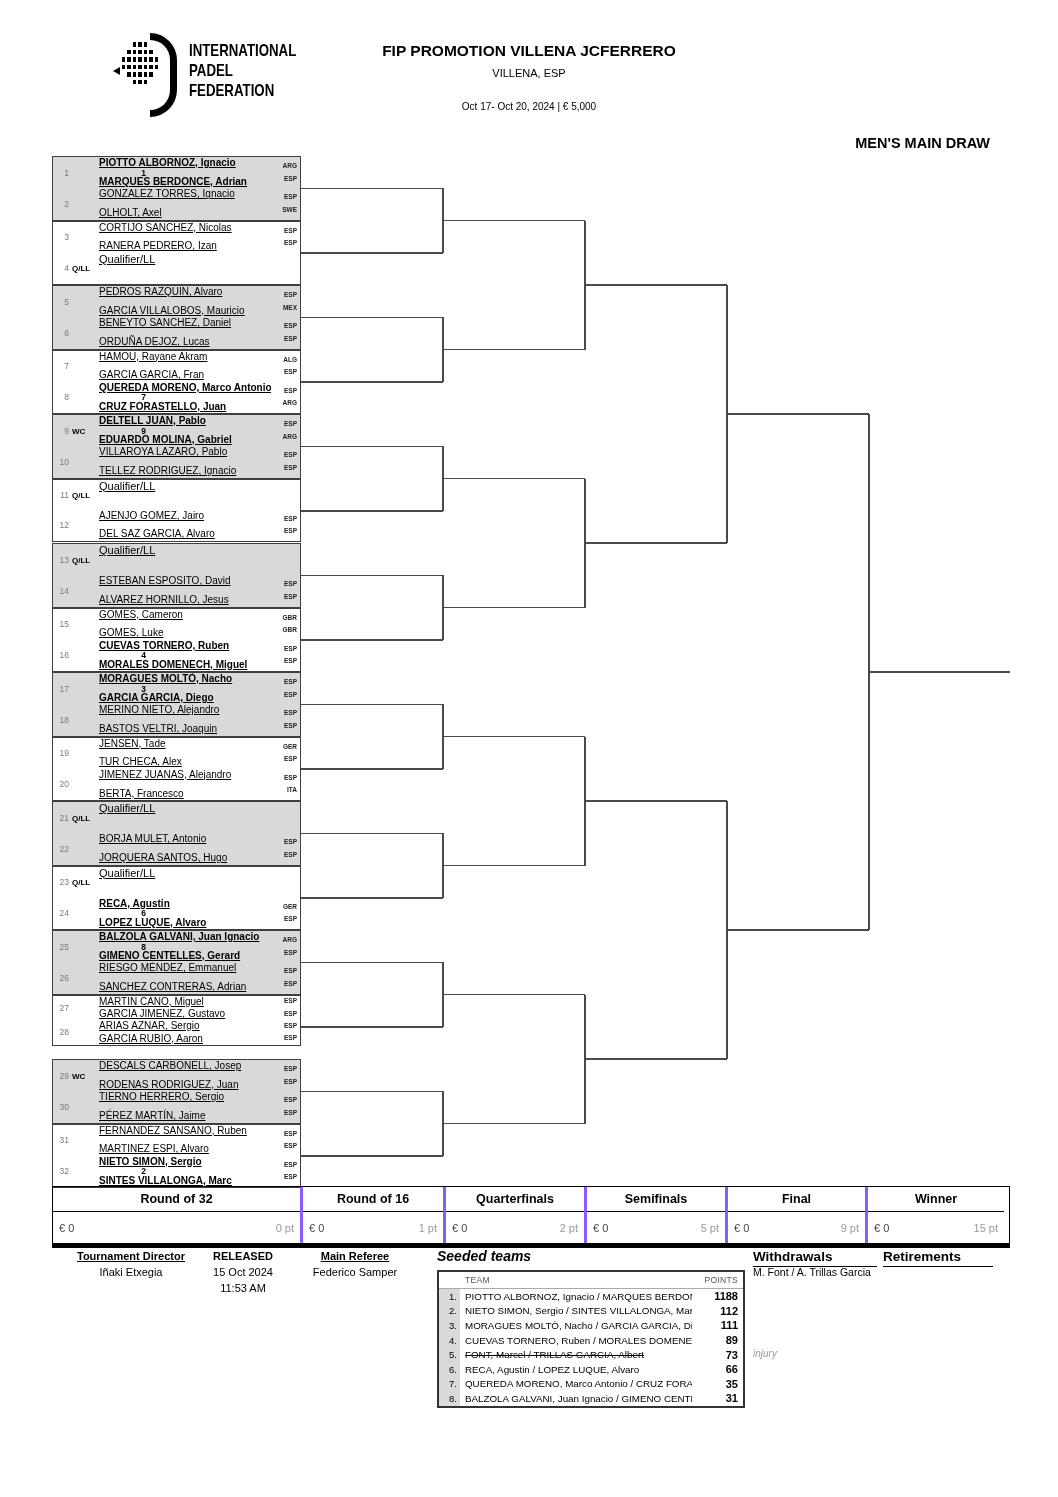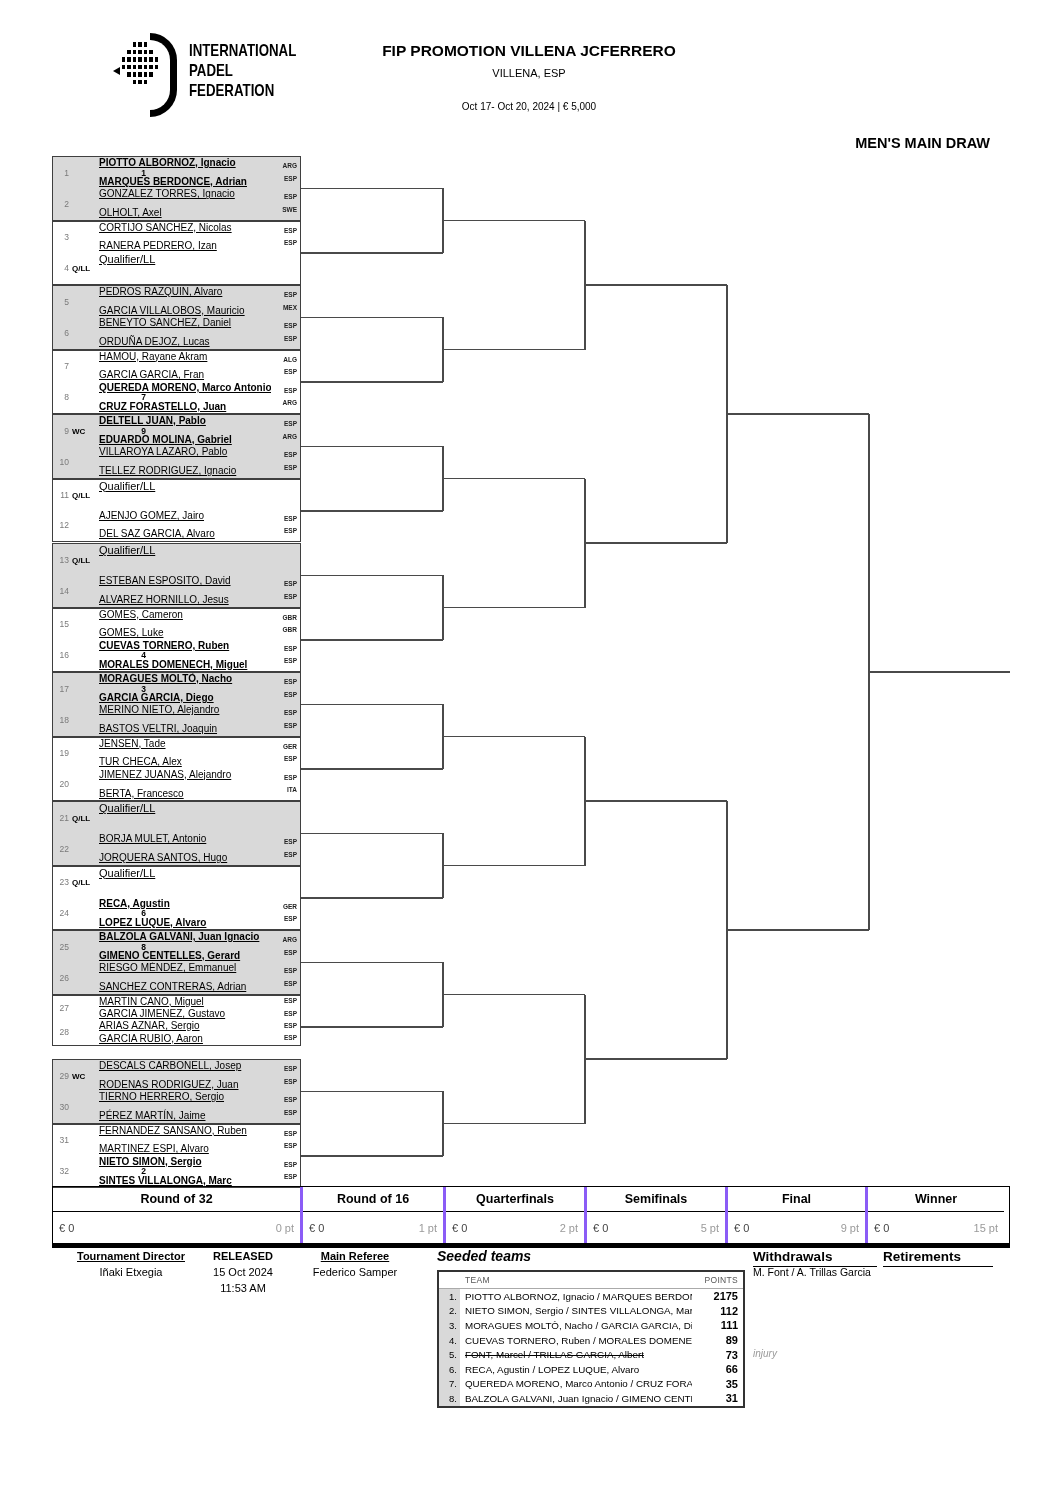--- a/index.html
+++ b/index.html
@@ -630,21 +630,21 @@
   <div class="seeded-title">Seeded teams</div>
   <div id="seeded-table">
     <div class="st-head">
       <span class="h-team">TEAM</span>
       <span class="h-pts">POINTS</span>
     </div>
     <div id="seeded-body">
         <div class="st-row">
           <span class="st-num">1.</span>
           <span class="st-team">PIOTTO ALBORNOZ, Ignacio / MARQUES BERDONCE, A...</span>
-          <span class="st-pts">2175</span>
+          <span class="st-pts">1188</span>
         </div>
         <div class="st-row">
           <span class="st-num">2.</span>
           <span class="st-team">NIETO SIMON, Sergio / SINTES VILLALONGA, Marc</span>
           <span class="st-pts">112</span>
         </div>
         <div class="st-row">
           <span class="st-num">3.</span>
           <span class="st-team">MORAGUES MOLTÒ, Nacho / GARCIA GARCIA, Diego</span>
           <span class="st-pts">111</span>

